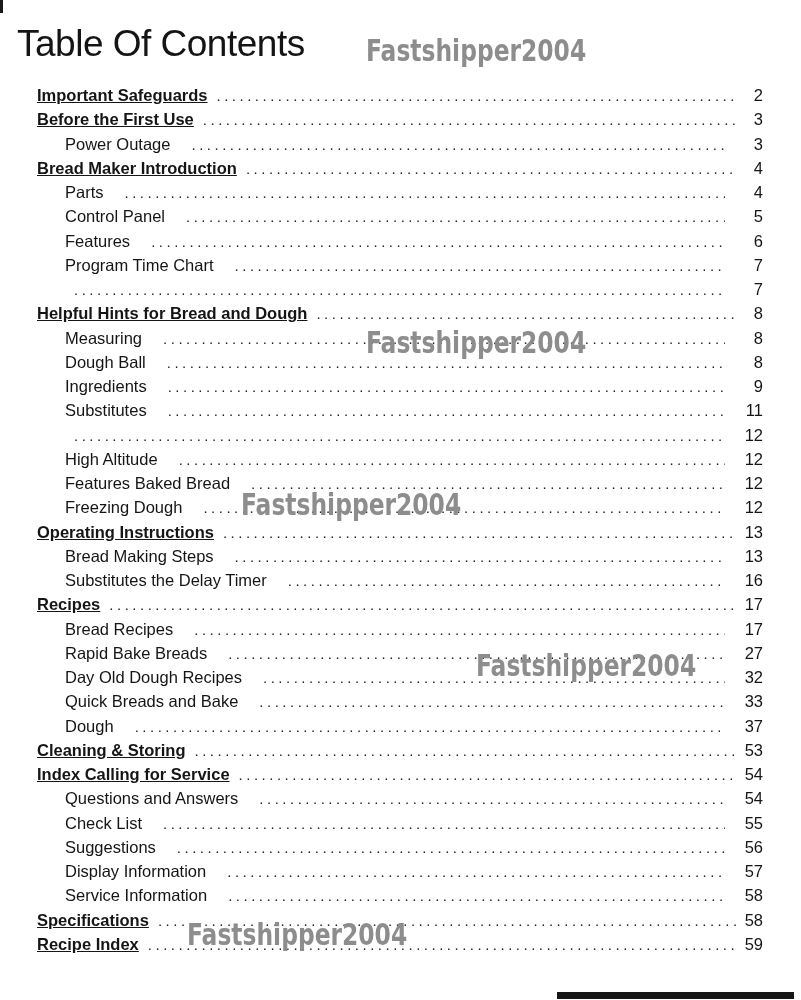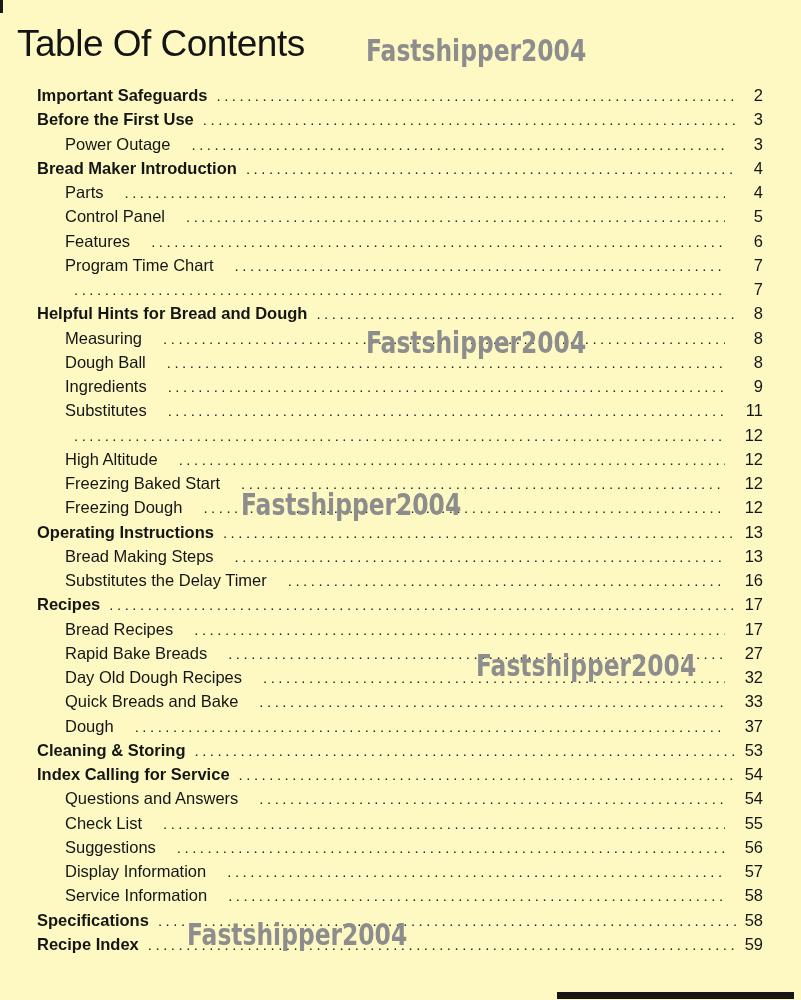--- a/index.html
+++ b/index.html
@@ -1,39 +1,39 @@
 <!DOCTYPE html>
 <html><head>
 <meta charset="utf-8">
 <style>
   html,body{margin:0;padding:0;background:#e8e8e8;}
   .page{
     position:relative;
     width:801px;height:1000px;
-    background:#fef9c3;
+    background:#ffffff;
     overflow:hidden;
     font-family:"Liberation Sans",sans-serif;
     color:#151515;
   }
   .page-title{
     position:absolute;left:17px;top:25px;margin:0;
     font-size:37px;font-weight:400;line-height:1;
     color:#141414;letter-spacing:-0.5px;
   }
   .toc{
     position:absolute;left:37px;top:83px;width:726px;
     z-index:1;
   }
   .row{
     display:flex;align-items:baseline;
     height:24.26px;
     font-size:16.5px;line-height:24.26px;
     white-space:nowrap;
   }
-  .row.sec .label{font-weight:700;}
+  .row.sec .label{font-weight:700;text-decoration:underline;}
   .row.sub{padding-left:28px;gap:12px;}
   .label{white-space:nowrap;}
   .dots{
     flex:1;overflow:hidden;white-space:nowrap;
     padding:0 5px 0 9px;
     letter-spacing:3.5px;
     font-size:15px;color:#222;
   }
   .pg{min-width:26px;text-align:right;font-weight:400;}
   .wm{
@@ -132,21 +132,21 @@
       <div class="row sub">
         <span class="dots">................................................................................................................................................................</span>
         <span class="pg">12</span>
       </div>
       <div class="row sub">
         <span class="label">High Altitude</span>
         <span class="dots">................................................................................................................................................................</span>
         <span class="pg">12</span>
       </div>
       <div class="row sub">
-        <span class="label">Freezing Baked Start</span>
+        <span class="label">Features Baked Bread</span>
         <span class="dots">................................................................................................................................................................</span>
         <span class="pg">12</span>
       </div>
       <div class="row sub">
         <span class="label">Freezing Dough</span>
         <span class="dots">................................................................................................................................................................</span>
         <span class="pg">12</span>
       </div>
       <div class="row sec">
         <span class="label">Operating Instructions</span>

